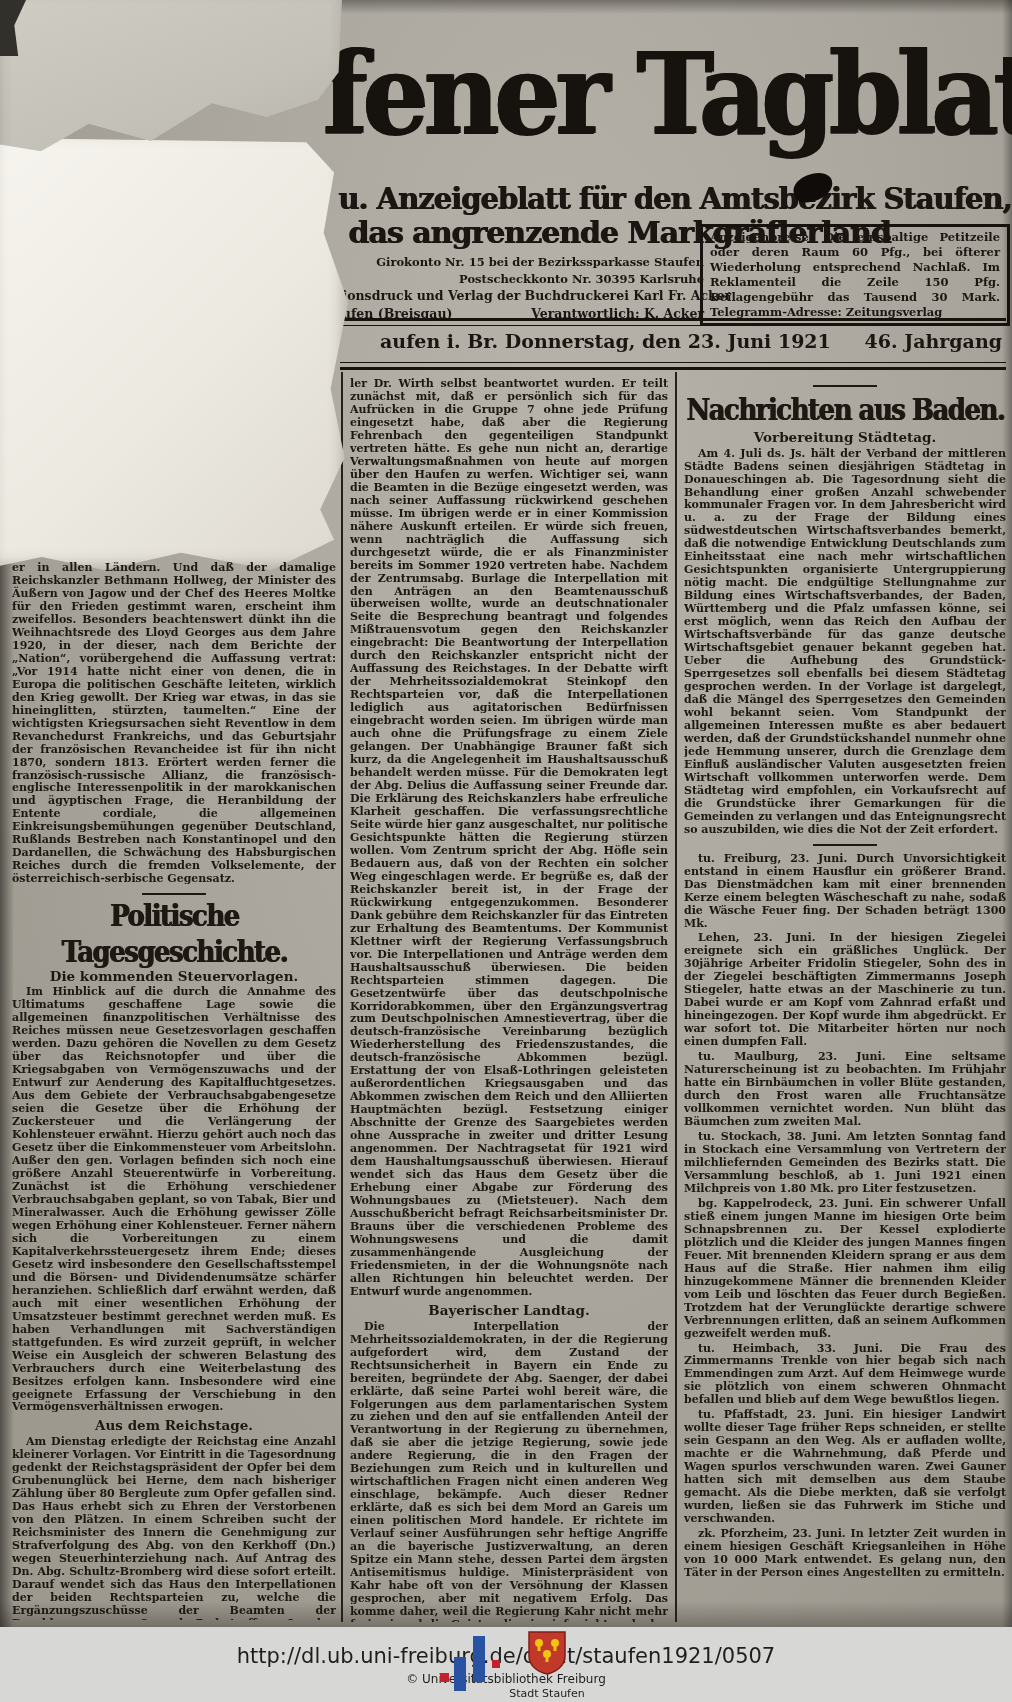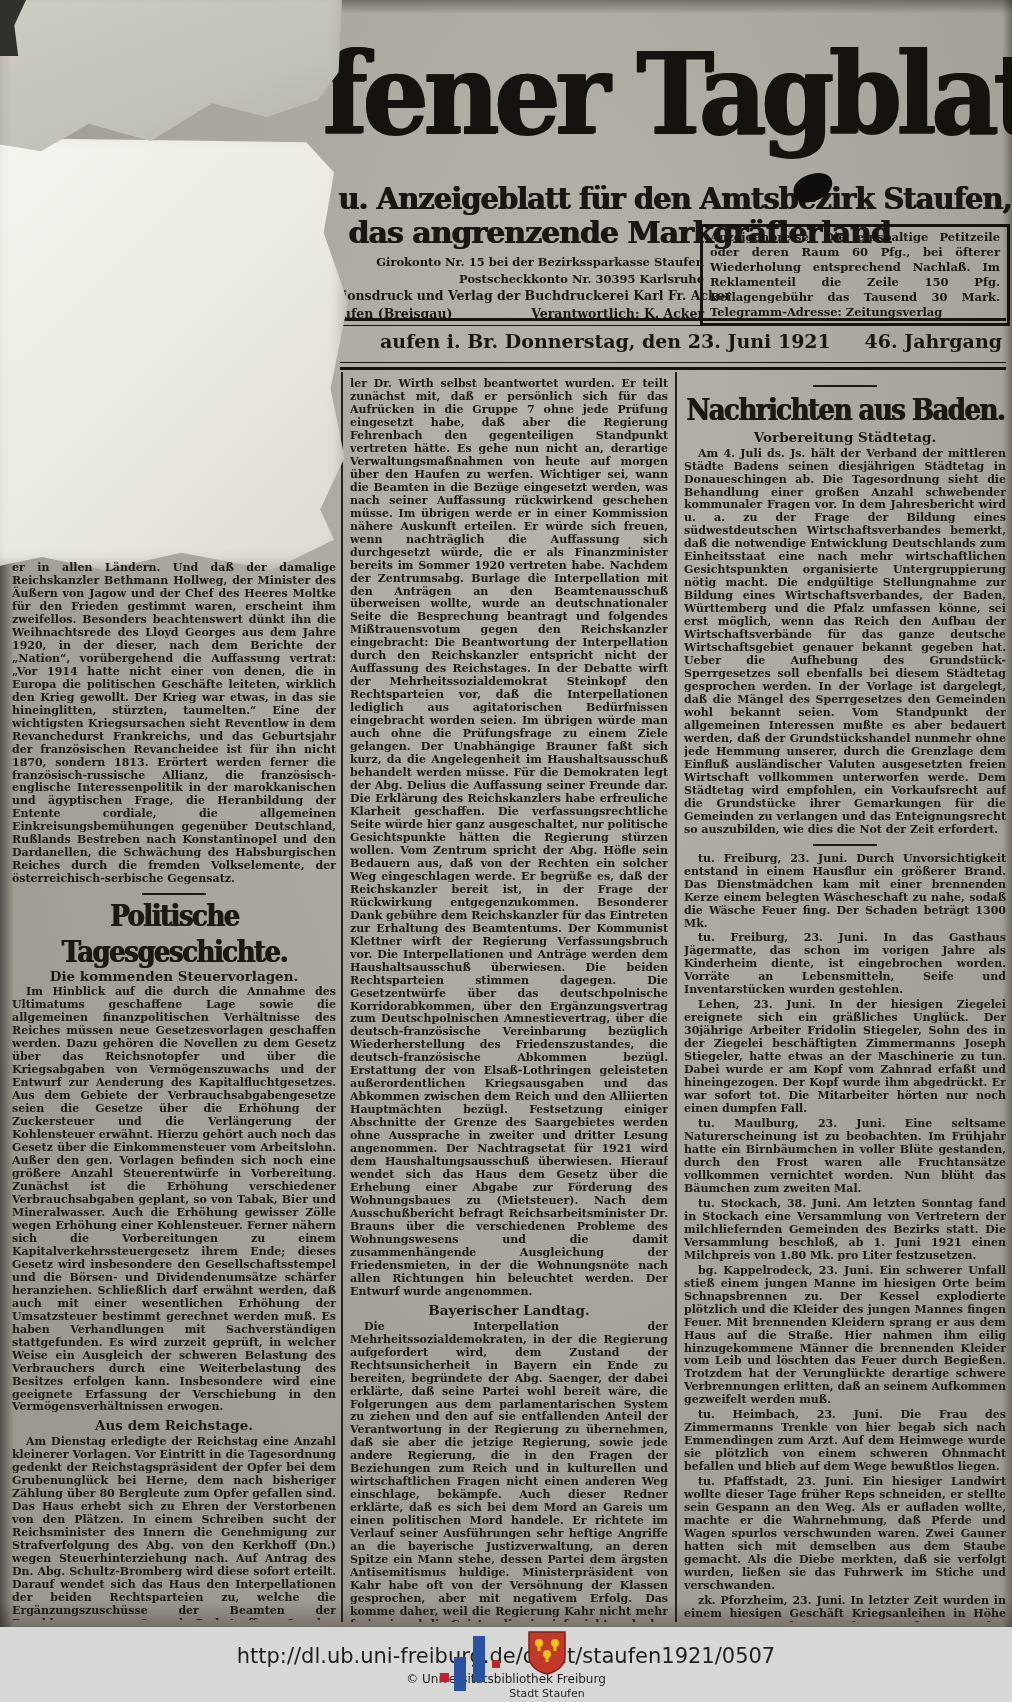--- a/index.html
+++ b/index.html
@@ -113,26 +113,25 @@
         <h3 class="b-h2">Bayerischer Landtag.</h3>
         <p class="b-p">Die Interpellation der Mehrheitssozialdemokraten, in der die Regierung aufgefordert wird, dem Zustand der Rechtsunsicherheit in Bayern ein Ende zu bereiten, begründete der Abg. Saenger, der dabei erklärte, daß seine Partei wohl bereit wäre, die Folgerungen aus dem parlamentarischen System zu ziehen und den auf sie entfallenden Anteil der Verantwortung in der Regierung zu übernehmen, daß sie aber die jetzige Regierung, sowie jede andere Regierung, die in den Fragen der Beziehungen zum Reich und in kulturellen und wirtschaftlichen Fragen nicht einen anderen Weg einschlage, bekämpfe. Auch dieser Redner erklärte, daß es sich bei dem Mord an Gareis um einen politischen Mord handele. Er richtete im Verlauf seiner Ausführungen sehr heftige Angriffe an die bayerische Justizverwaltung, an deren Spitze ein Mann stehe, dessen Partei dem ärgsten Antisemitismus huldige. Ministerpräsident von Kahr habe oft von der Versöhnung der Klassen gesprochen, aber mit negativem Erfolg. Das komme daher, weil die Regierung Kahr nicht mehr frei sei und die Geister die sie rief, nicht mehr los werde. Als erster Redner wird Ministerpräsident von Kahr heute die Interpellationen beantworten.</p>
       </div>
     <div class="col col3">
         <div class="sep"></div>
         <h2 class="b-h1">Nachrichten aus Baden.</h2>
         <h3 class="b-h2">Vorbereitung Städtetag.</h3>
         <p class="b-p">Am 4. Juli ds. Js. hält der Verband der mittleren Städte Badens seinen diesjährigen Städtetag in Donaueschingen ab. Die Tagesordnung sieht die Behandlung einer großen Anzahl schwebender kommunaler Fragen vor. In dem Jahresbericht wird u. a. zu der Frage der Bildung eines südwestdeutschen Wirtschaftsverbandes bemerkt, daß die notwendige Entwicklung Deutschlands zum Einheitsstaat eine nach mehr wirtschaftlichen Gesichtspunkten organisierte Untergruppierung nötig macht. Die endgültige Stellungnahme zur Bildung eines Wirtschaftsverbandes, der Baden, Württemberg und die Pfalz umfassen könne, sei erst möglich, wenn das Reich den Aufbau der Wirtschaftsverbände für das ganze deutsche Wirtschaftsgebiet genauer bekannt gegeben hat. Ueber die Aufhebung des Grundstück-Sperrgesetzes soll ebenfalls bei diesem Städtetag gesprochen werden. In der Vorlage ist dargelegt, daß die Mängel des Sperrgesetzes den Gemeinden wohl bekannt seien. Vom Standpunkt der allgemeinen Interessen mußte es aber bedauert werden, daß der Grundstückshandel nunmehr ohne jede Hemmung unserer, durch die Grenzlage dem Einfluß ausländischer Valuten ausgesetzten freien Wirtschaft vollkommen unterworfen werde. Dem Städtetag wird empfohlen, ein Vorkaufsrecht auf die Grundstücke ihrer Gemarkungen für die Gemeinden zu verlangen und das Enteignungsrecht so auszubilden, wie dies die Not der Zeit erfordert.</p>
         <div class="sep"></div>
         <p class="b-item"><b>tu. Freiburg, 23. Juni. </b>Durch Unvorsichtigkeit entstand in einem Hausflur ein größerer Brand. Das Dienstmädchen kam mit einer brennenden Kerze einem belegten Wäscheschaft zu nahe, sodaß die Wäsche Feuer fing. Der Schaden beträgt 1300 Mk.</p>
-        <p class="b-item"><b>tu. Freiburg, 23. Juni. </b>In das Gasthaus Jägermatte, das schon im vorigen Jahre als Kinderheim diente, ist eingebrochen worden. Vorräte an Lebensmitteln, Seife und Inventarstücken wurden gestohlen.</p>
         <p class="b-item"><b>Lehen, 23. Juni. </b>In der hiesigen Ziegelei ereignete sich ein gräßliches Unglück. Der 30jährige Arbeiter Fridolin Stiegeler, Sohn des in der Ziegelei beschäftigten Zimmermanns Joseph Stiegeler, hatte etwas an der Maschinerie zu tun. Dabei wurde er am Kopf vom Zahnrad erfaßt und hineingezogen. Der Kopf wurde ihm abgedrückt. Er war sofort tot. Die Mitarbeiter hörten nur noch einen dumpfen Fall.</p>
         <p class="b-item"><b>tu. Maulburg, 23. Juni. </b>Eine seltsame Naturerscheinung ist zu beobachten. Im Frühjahr hatte ein Birnbäumchen in voller Blüte gestanden, durch den Frost waren alle Fruchtansätze vollkommen vernichtet worden. Nun blüht das Bäumchen zum zweiten Mal.</p>
         <p class="b-item"><b>tu. Stockach, 38. Juni. </b>Am letzten Sonntag fand in Stockach eine Versammlung von Vertretern der milchliefernden Gemeinden des Bezirks statt. Die Versammlung beschloß, ab 1. Juni 1921 einen Milchpreis von 1.80 Mk. pro Liter festzusetzen.</p>
         <p class="b-item"><b>bg. Kappelrodeck, 23. Juni. </b>Ein schwerer Unfall stieß einem jungen Manne im hiesigen Orte beim Schnapsbrennen zu. Der Kessel explodierte plötzlich und die Kleider des jungen Mannes fingen Feuer. Mit brennenden Kleidern sprang er aus dem Haus auf die Straße. Hier nahmen ihm eilig hinzugekommene Männer die brennenden Kleider vom Leib und löschten das Feuer durch Begießen. Trotzdem hat der Verunglückte derartige schwere Verbrennungen erlitten, daß an seinem Aufkommen gezweifelt werden muß.</p>
-        <p class="b-item"><b>tu. Heimbach, 23. Juni. </b>Die Frau des Zimmermanns Trenkle von hier begab sich nach Emmendingen zum Arzt. Auf dem Heimwege wurde sie plötzlich von einem schweren Ohnmacht befallen und blieb auf dem Wege bewußtlos liegen.</p>
+        <p class="b-item"><b>tu. Heimbach, 33. Juni. </b>Die Frau des Zimmermanns Trenkle von hier begab sich nach Emmendingen zum Arzt. Auf dem Heimwege wurde sie plötzlich von einem schweren Ohnmacht befallen und blieb auf dem Wege bewußtlos liegen.</p>
         <p class="b-item"><b>tu. Pfaffstadt, 23. Juni. </b>Ein hiesiger Landwirt wollte dieser Tage früher Reps schneiden, er stellte sein Gespann an den Weg. Als er aufladen wollte, machte er die Wahrnehmung, daß Pferde und Wagen spurlos verschwunden waren. Zwei Gauner hatten sich mit demselben aus dem Staube gemacht. Als die Diebe merkten, daß sie verfolgt wurden, ließen sie das Fuhrwerk im Stiche und verschwanden.</p>
         <p class="b-item"><b>zk. Pforzheim, 23. Juni. </b>In letzter Zeit wurden in einem hiesigen Geschäft Kriegsanleihen in Höhe von 10 000 Mark entwendet. Es gelang nun, den Täter in der Person eines Angestellten zu ermitteln.</p>
       </div>
 
     <div class="torn-white"></div>
     <div class="torn-gray"></div>
     <div class="corner-dark"></div>
     <div class="ink-blob"></div>
   </div>
 

